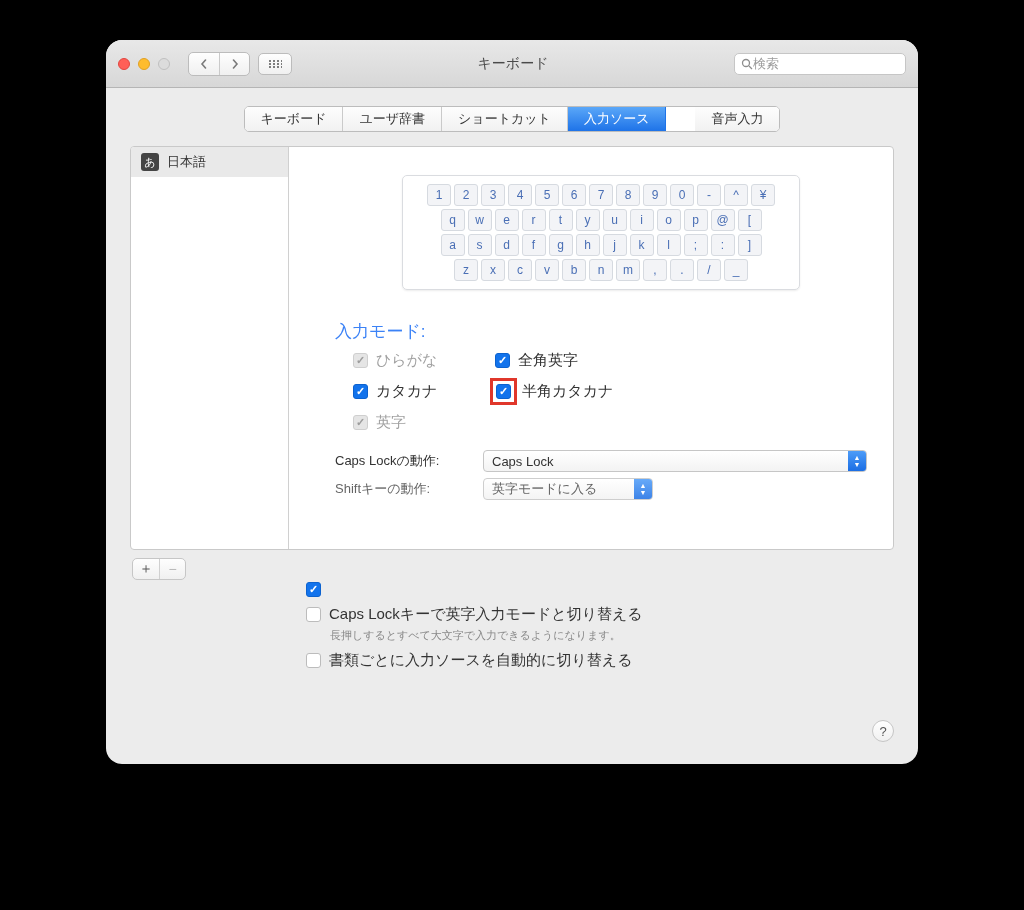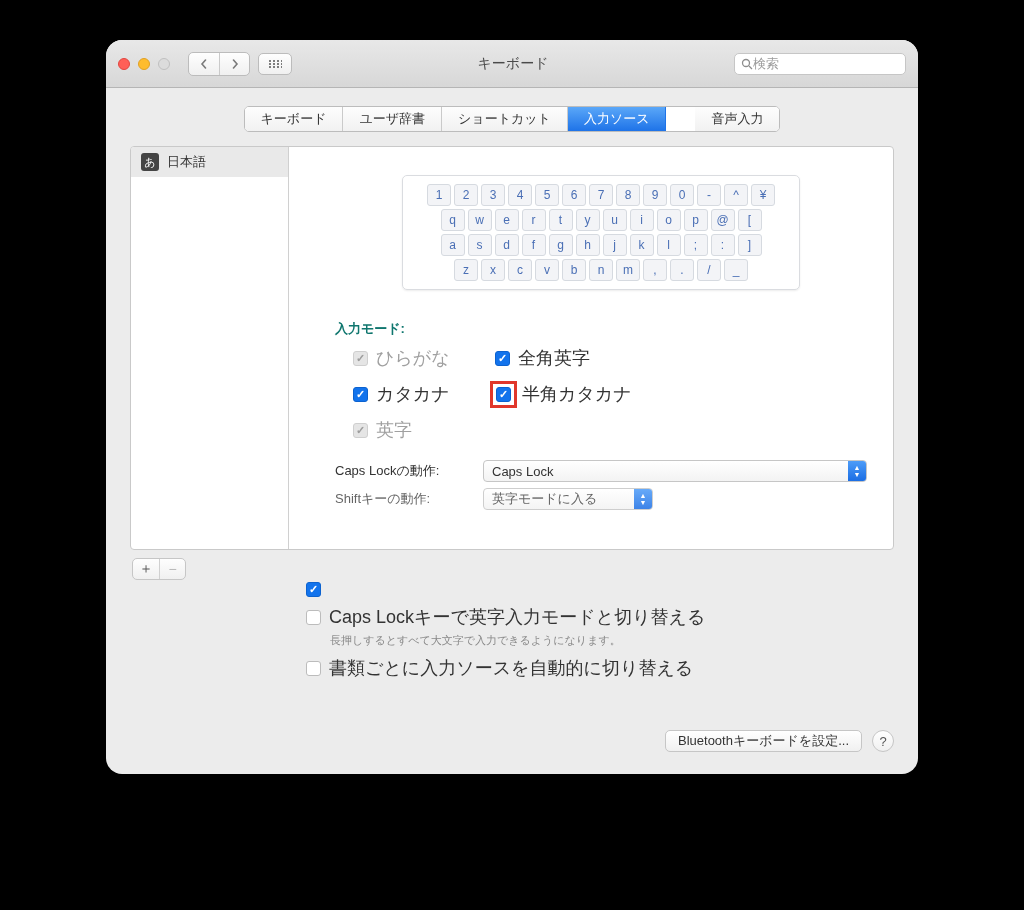--- a/index.html
+++ b/index.html
@@ -153,32 +153,32 @@
   .key {
     min-width: 24px; height: 22px;
     border: 1px solid #d6dae0;
     background: #f3f4f7;
     border-radius: 3px;
     display: flex; align-items: center; justify-content: center;
     font-size: 12px;
     color: #4a6fb5;
     font-weight: 500;
   }
-  .section-label { font-size: 13px; color: #0f766e; margin-bottom: 8px; font-weight: bold; }
+  .section-label { font-size: 17px; color: #3b82f6; margin-bottom: 8px; }
   .mode-grid {
     display: grid;
     grid-template-columns: 140px 155px;
     row-gap: 12px;
     column-gap: 2px;
     padding-left: 18px;
     margin-bottom: 18px;
   }
   .chk {
     display: flex; align-items: center; gap: 8px;
-    font-size: 18px;
+    font-size: 15px;
   }
   .chk .box {
     width: 15px; height: 15px;
     border-radius: 3px;
     display: flex; align-items: center; justify-content: center;
     flex-shrink: 0;
   }
   .box.checked { background: #1273ec; border: 1px solid #0c62cf; }
   .box.checked::after { content: "✓"; color: #fff; font-size: 11px; font-weight: bold; line-height: 1;}
   .box.disabled { background: #e5e5e5; border: 1px solid #cfcfcf; }
@@ -460,16 +460,15 @@
         </div>
         <div class="hint">長押しするとすべて大文字で入力できるようになります。</div>
         <div class="chk">
           <div class="box unchecked"></div>
           <span>書類ごとに入力ソースを自動的に切り替える</span>
         </div>
     </div>
   </div>
 
   <div class="footer">
-    <div class="btn">Bluetoothキーボードを設定...</div>
     <div class="help">?</div>
   </div>
 </div>
 
 </body></html>

